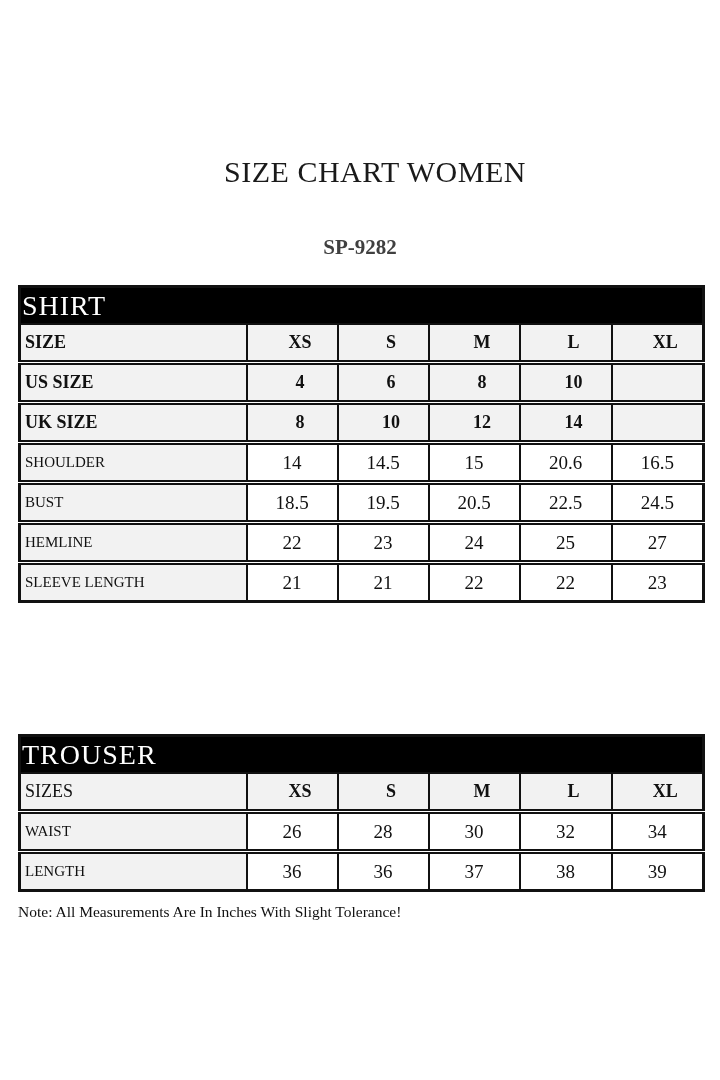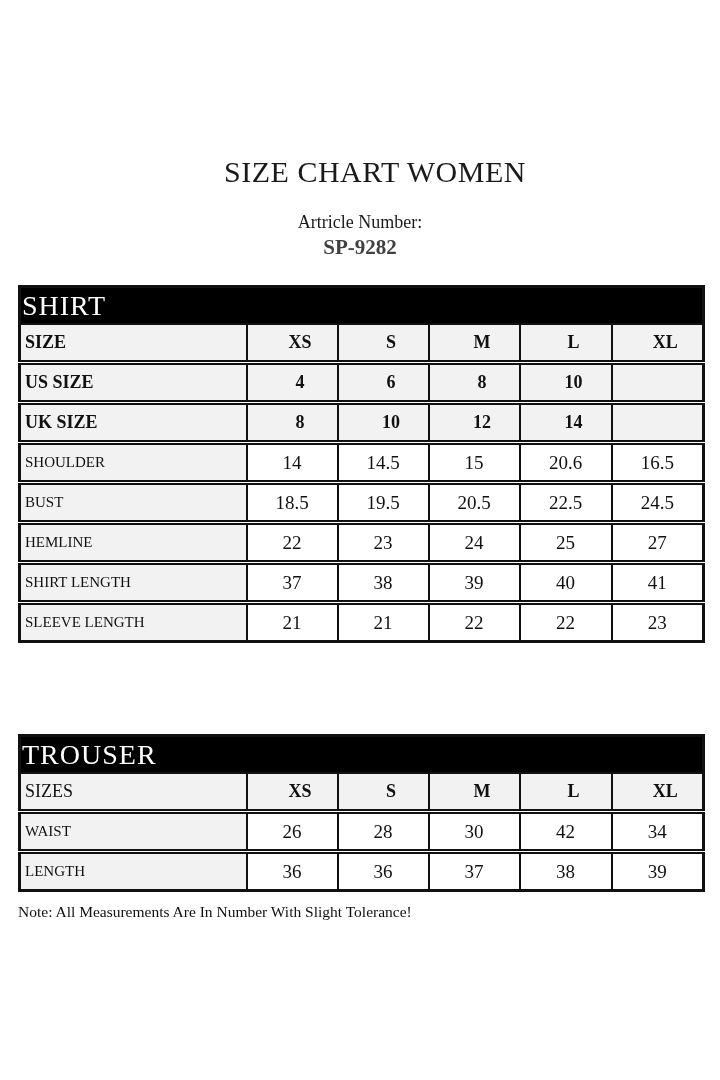--- a/index.html
+++ b/index.html
@@ -111,21 +111,20 @@
     font-size: 15.5px;
     color: #111111;
   }
 </style>
 </head>
 <body>
 
 <div class="page">
 
   <div class="title">SIZE CHART WOMEN</div>
-  <div class="article-label">Artricle Number:</div>
   <div class="article-number">SP-9282</div>
 
   <table class="size-table shirt-table">
     <colgroup>
       <col style="width:227px">
         <col style="width:91px">
         <col style="width:91px">
         <col style="width:91px">
         <col style="width:92px">
         <col style="width:92px">
@@ -176,28 +175,20 @@
       </tr>
       <tr class="sep">
         <td class="lbl-small">HEMLINE</td>
         <td class="val">22</td>
         <td class="val">23</td>
         <td class="val">24</td>
         <td class="val">25</td>
         <td class="val">27</td>
       </tr>
       <tr class="sep">
-        <td class="lbl-small">SHIRT LENGTH</td>
-        <td class="val">37</td>
-        <td class="val">38</td>
-        <td class="val">39</td>
-        <td class="val">40</td>
-        <td class="val">41</td>
-      </tr>
-      <tr class="sep">
         <td class="lbl-small">SLEEVE LENGTH</td>
         <td class="val">21</td>
         <td class="val">21</td>
         <td class="val">22</td>
         <td class="val">22</td>
         <td class="val">23</td>
       </tr>
     </tbody>
   </table>
 
@@ -220,29 +211,29 @@
         <td class="val-bold">S</td>
         <td class="val-bold">M</td>
         <td class="val-bold">L</td>
         <td class="val-bold">XL</td>
       </tr>
       <tr class="sep">
         <td class="lbl-small">WAIST</td>
         <td class="val">26</td>
         <td class="val">28</td>
         <td class="val">30</td>
-        <td class="val">42</td>
+        <td class="val">32</td>
         <td class="val">34</td>
       </tr>
       <tr class="sep">
         <td class="lbl-small">LENGTH</td>
         <td class="val">36</td>
         <td class="val">36</td>
         <td class="val">37</td>
         <td class="val">38</td>
         <td class="val">39</td>
       </tr>
     </tbody>
   </table>
 
-  <div class="note">Note: All Measurements Are In Number With Slight Tolerance!</div>
+  <div class="note">Note: All Measurements Are In Inches With Slight Tolerance!</div>
 
 </div>
 
 </body></html>

